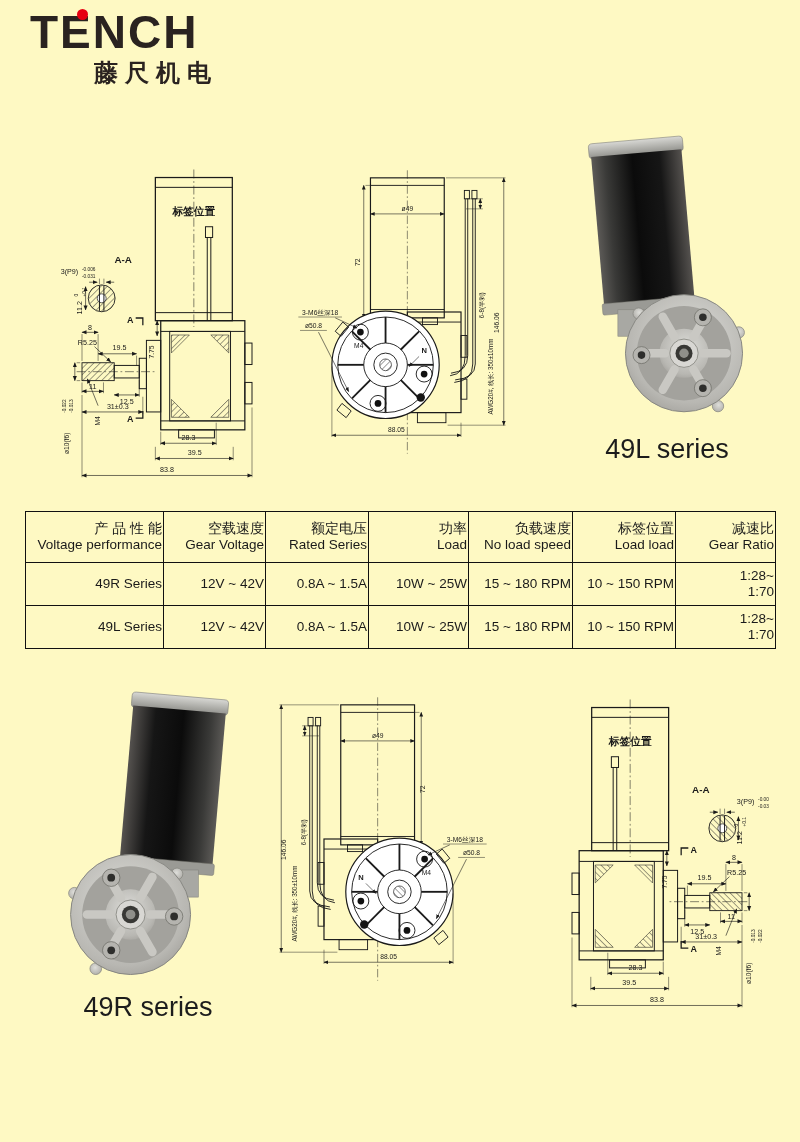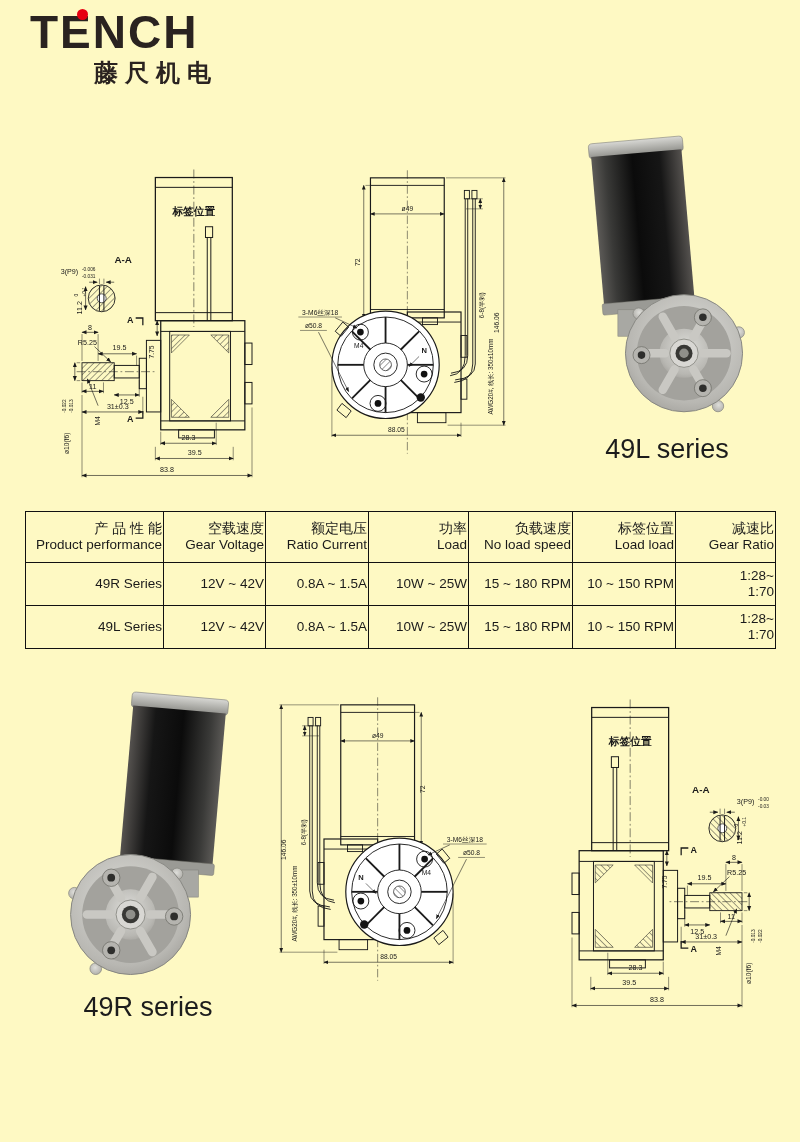--- a/index.html
+++ b/index.html
@@ -306,29 +306,29 @@
         <col style="width:103px">
         <col style="width:100px">
       <col style="width:104px">
         <col style="width:103px">
         <col style="width:100px">
     </colgroup>
     <tbody>
         <tr>
       <th>
             <div class="hzh">产 品 性 能</div>
-            <div>Product performance</div>
+            <div>Voltage performance</div>
           </th>
       <th>
             <div class="hzh">空载速度</div>
             <div>Gear Voltage</div>
           </th>
       <th>
             <div class="hzh">额定电压</div>
-            <div>Ratio Current</div>
+            <div>Rated Series</div>
           </th>
       <th>
             <div class="hzh">功率</div>
             <div>Load</div>
           </th>
       <th>
             <div class="hzh">负载速度</div>
             <div>No load speed</div>
           </th>
       <th>

